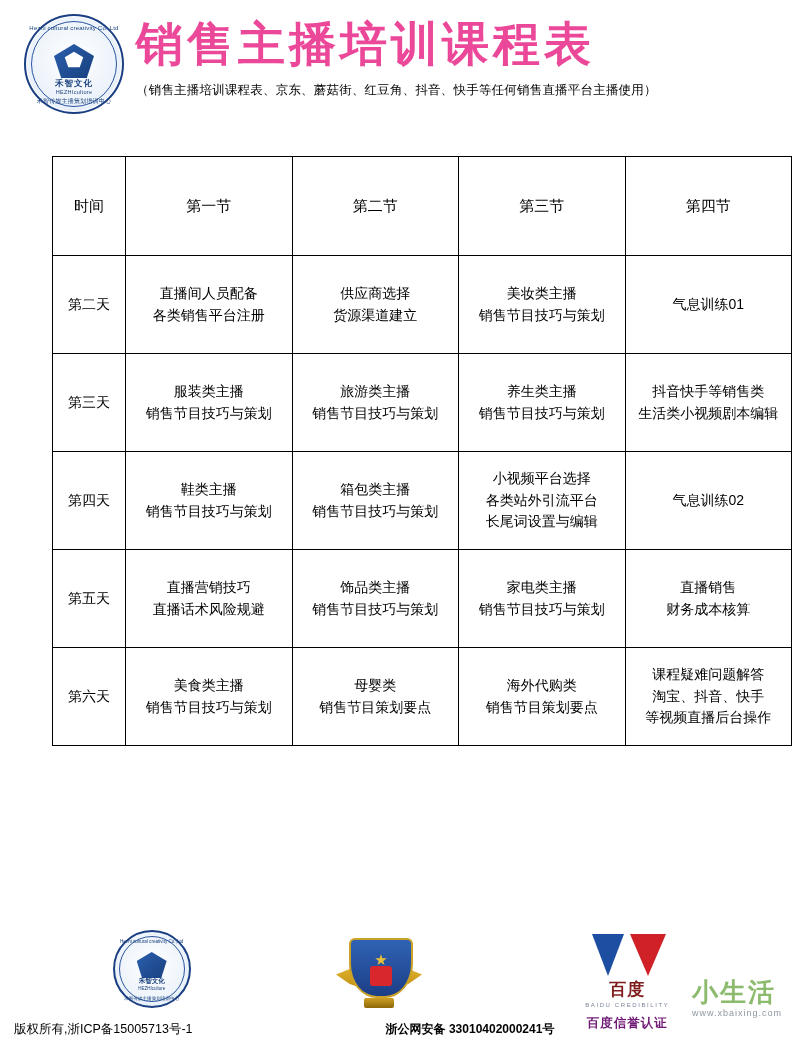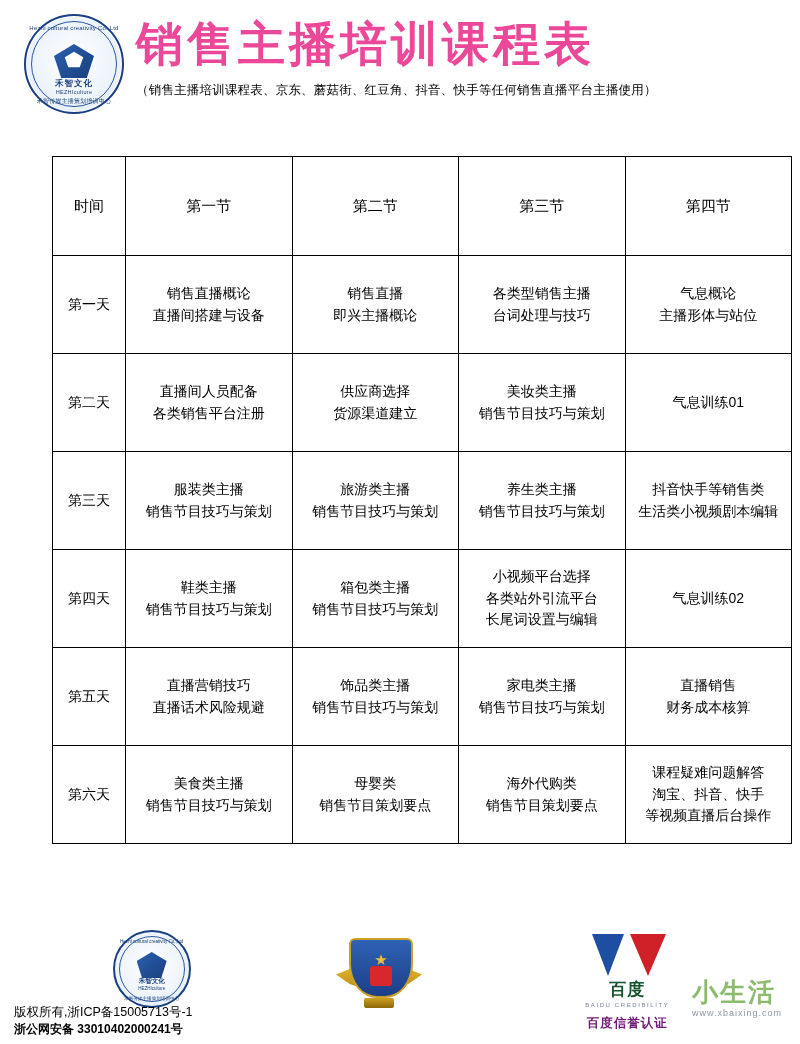--- a/index.html
+++ b/index.html
@@ -329,21 +329,21 @@
     top: 0;
     width: 0;
     height: 0;
     border-left: 18px solid transparent;
     border-right: 18px solid transparent;
     border-top: 42px solid #cf2127;
   }
   .baidu-text {
     font-size: 17px;
     font-weight: bold;
-    color: #14532d;
+    color: #7f1d1d;
     letter-spacing: 1px;
     margin-top: 2px;
   }
   .baidu-sub {
     font-size: 6px;
     color: #7a8699;
     letter-spacing: 1.6px;
     margin-top: 1px;
   }
   .baidu-cert {
@@ -361,21 +361,20 @@
     position: absolute;
     left: 0;
     right: 0;
     bottom: 6px;
     display: flex;
     align-items: baseline;
     justify-content: flex-start;
     padding: 0 14px;
     box-sizing: border-box;
     font-size: 12.5px;
-    flex-direction: column;
   }
   .copyright {
     width: 300px;
     text-align: left;
     white-space: nowrap;
   }
   .icp {
     flex: 1 1 auto;
     text-align: center;
     font-weight: bold;
@@ -435,39 +434,20 @@
       <tr>
         <td class="col-time">时间</td>
         <td>第一节</td>
         <td>第二节</td>
         <td>第三节</td>
         <td>第四节</td>
       </tr>
     </thead>
     <tbody>
 
-      <tr>
-        <td class="col-time">第一天</td>
-        <td>
-          <span class="cell-line">销售直播概论</span>
-          <span class="cell-line">直播间搭建与设备</span>
-        </td>
-        <td>
-          <span class="cell-line">销售直播</span>
-          <span class="cell-line">即兴主播概论</span>
-        </td>
-        <td>
-          <span class="cell-line">各类型销售主播</span>
-          <span class="cell-line">台词处理与技巧</span>
-        </td>
-        <td>
-          <span class="cell-line">气息概论</span>
-          <span class="cell-line">主播形体与站位</span>
-        </td>
-      </tr>
 
       <tr>
         <td class="col-time">第二天</td>
         <td>
           <span class="cell-line">直播间人员配备</span>
           <span class="cell-line">各类销售平台注册</span>
         </td>
         <td>
           <span class="cell-line">供应商选择</span>
           <span class="cell-line">货源渠道建立</span>

